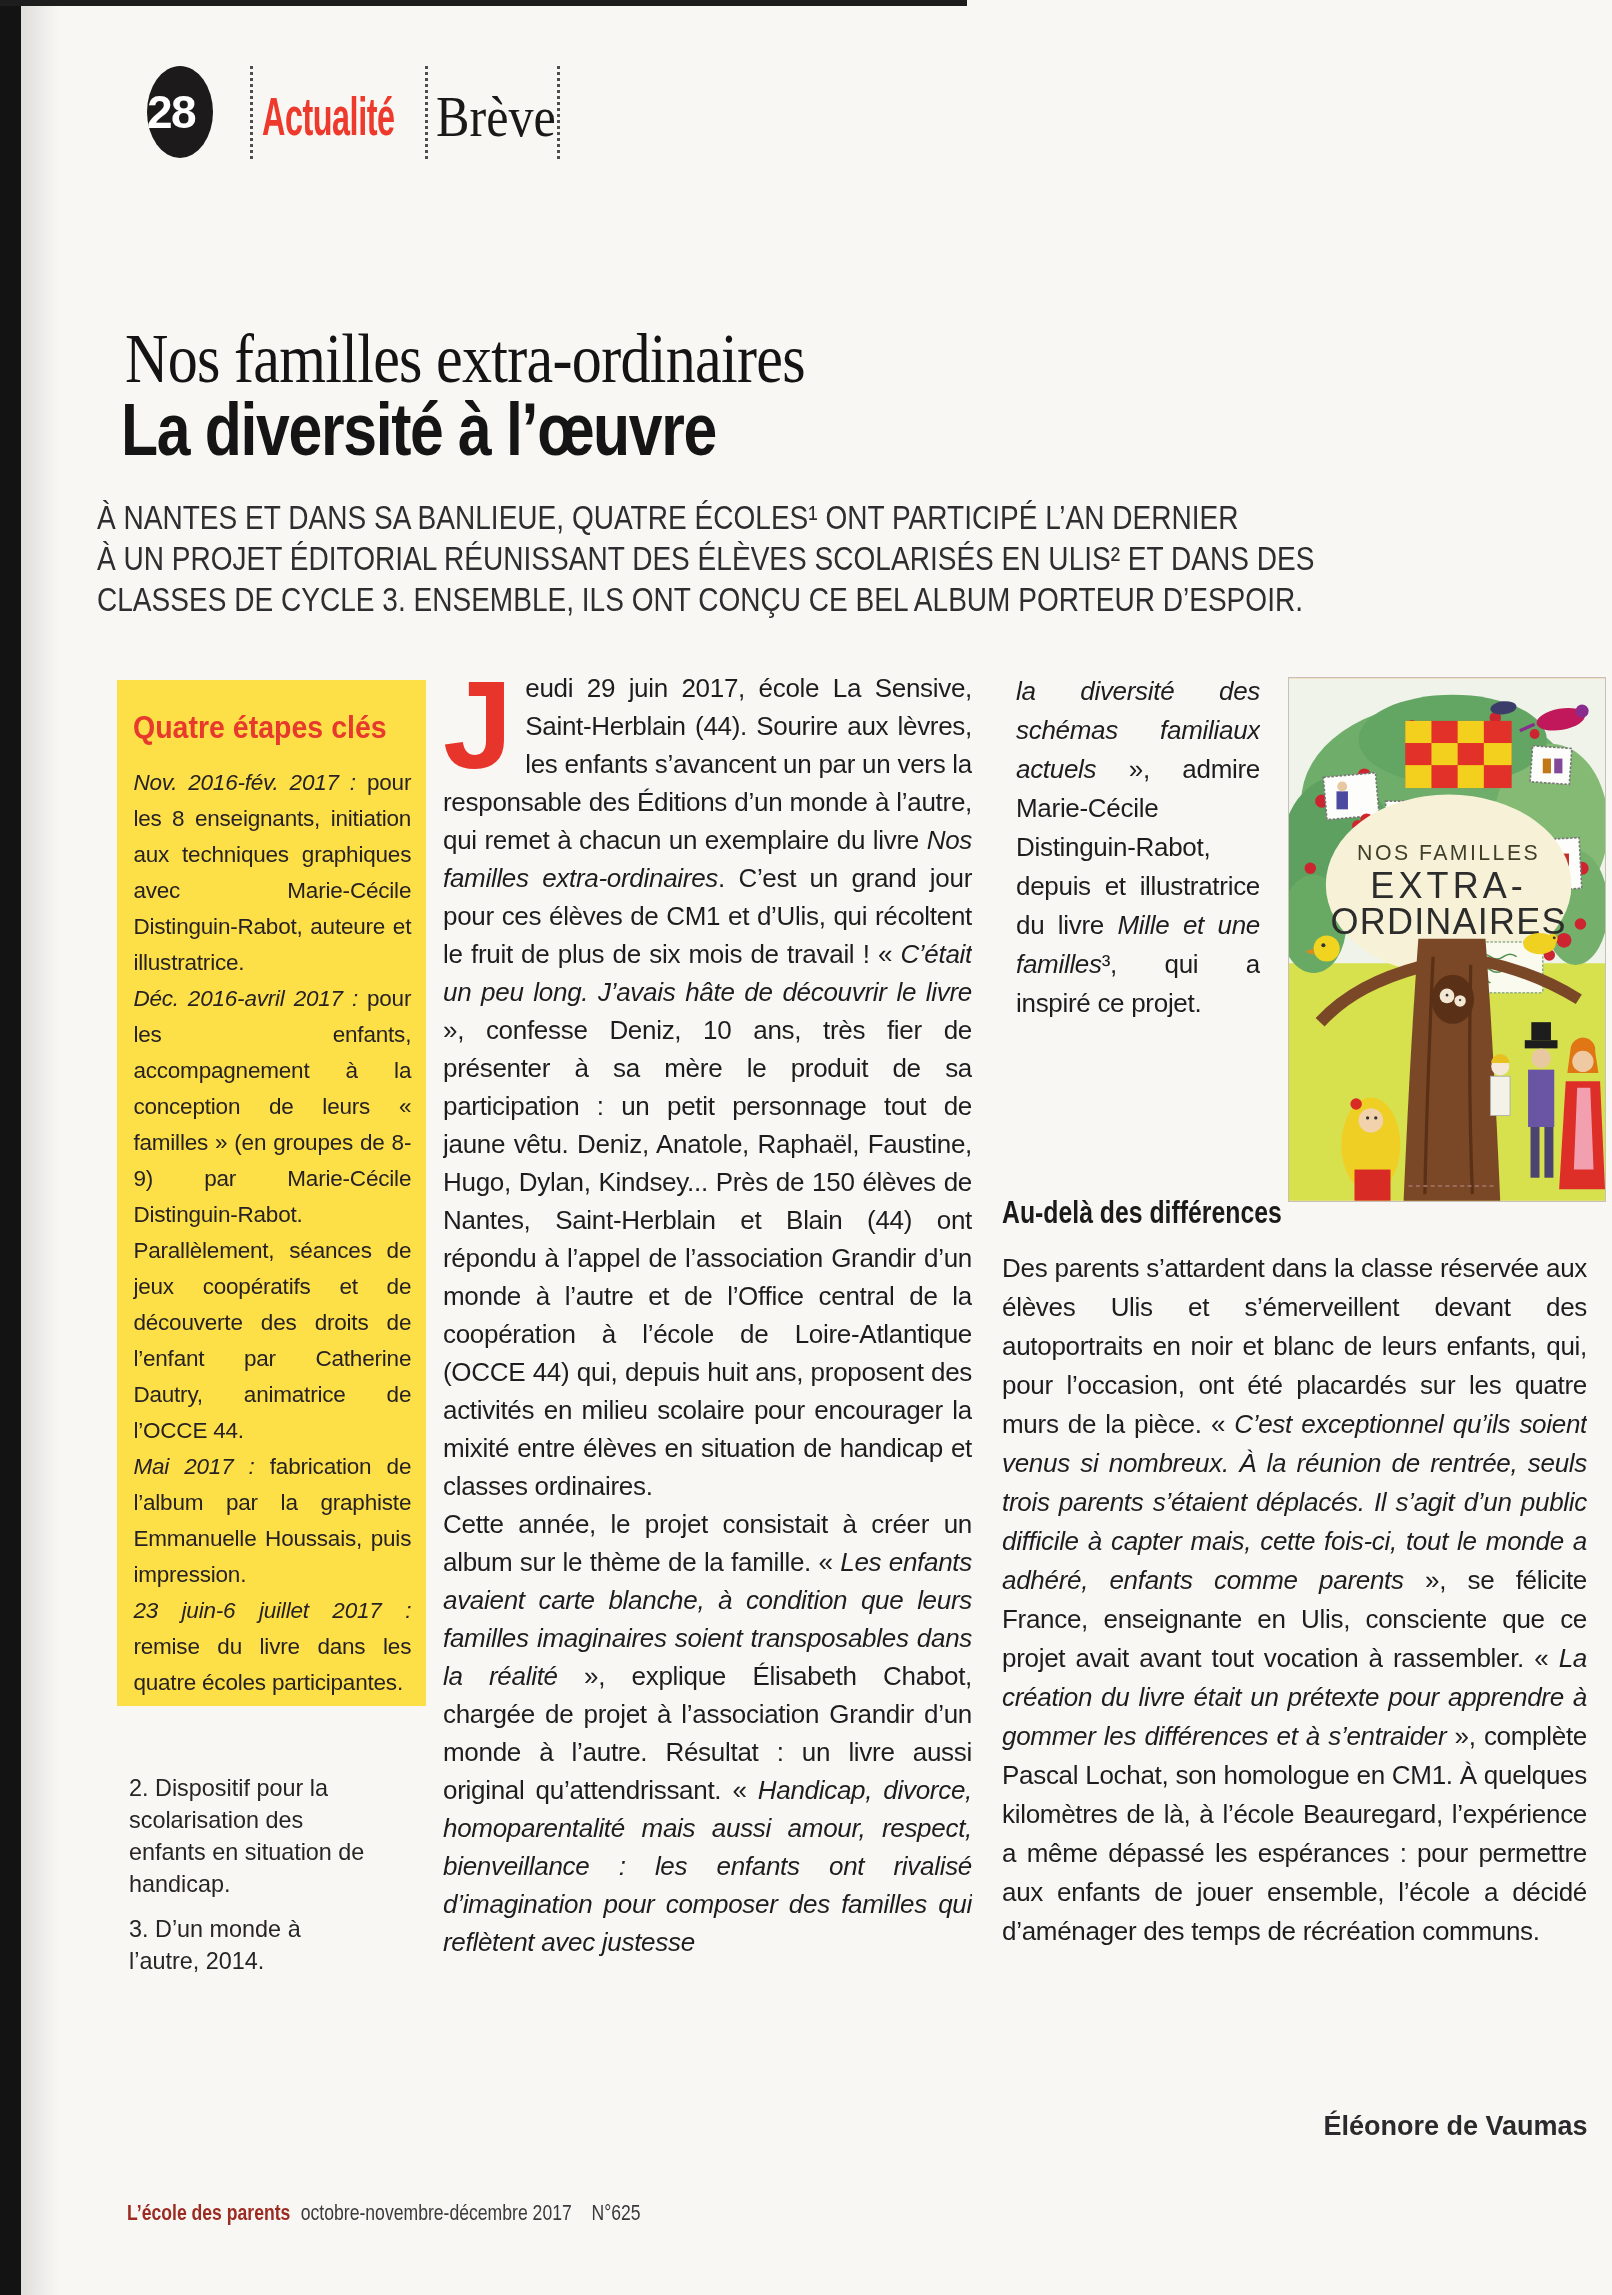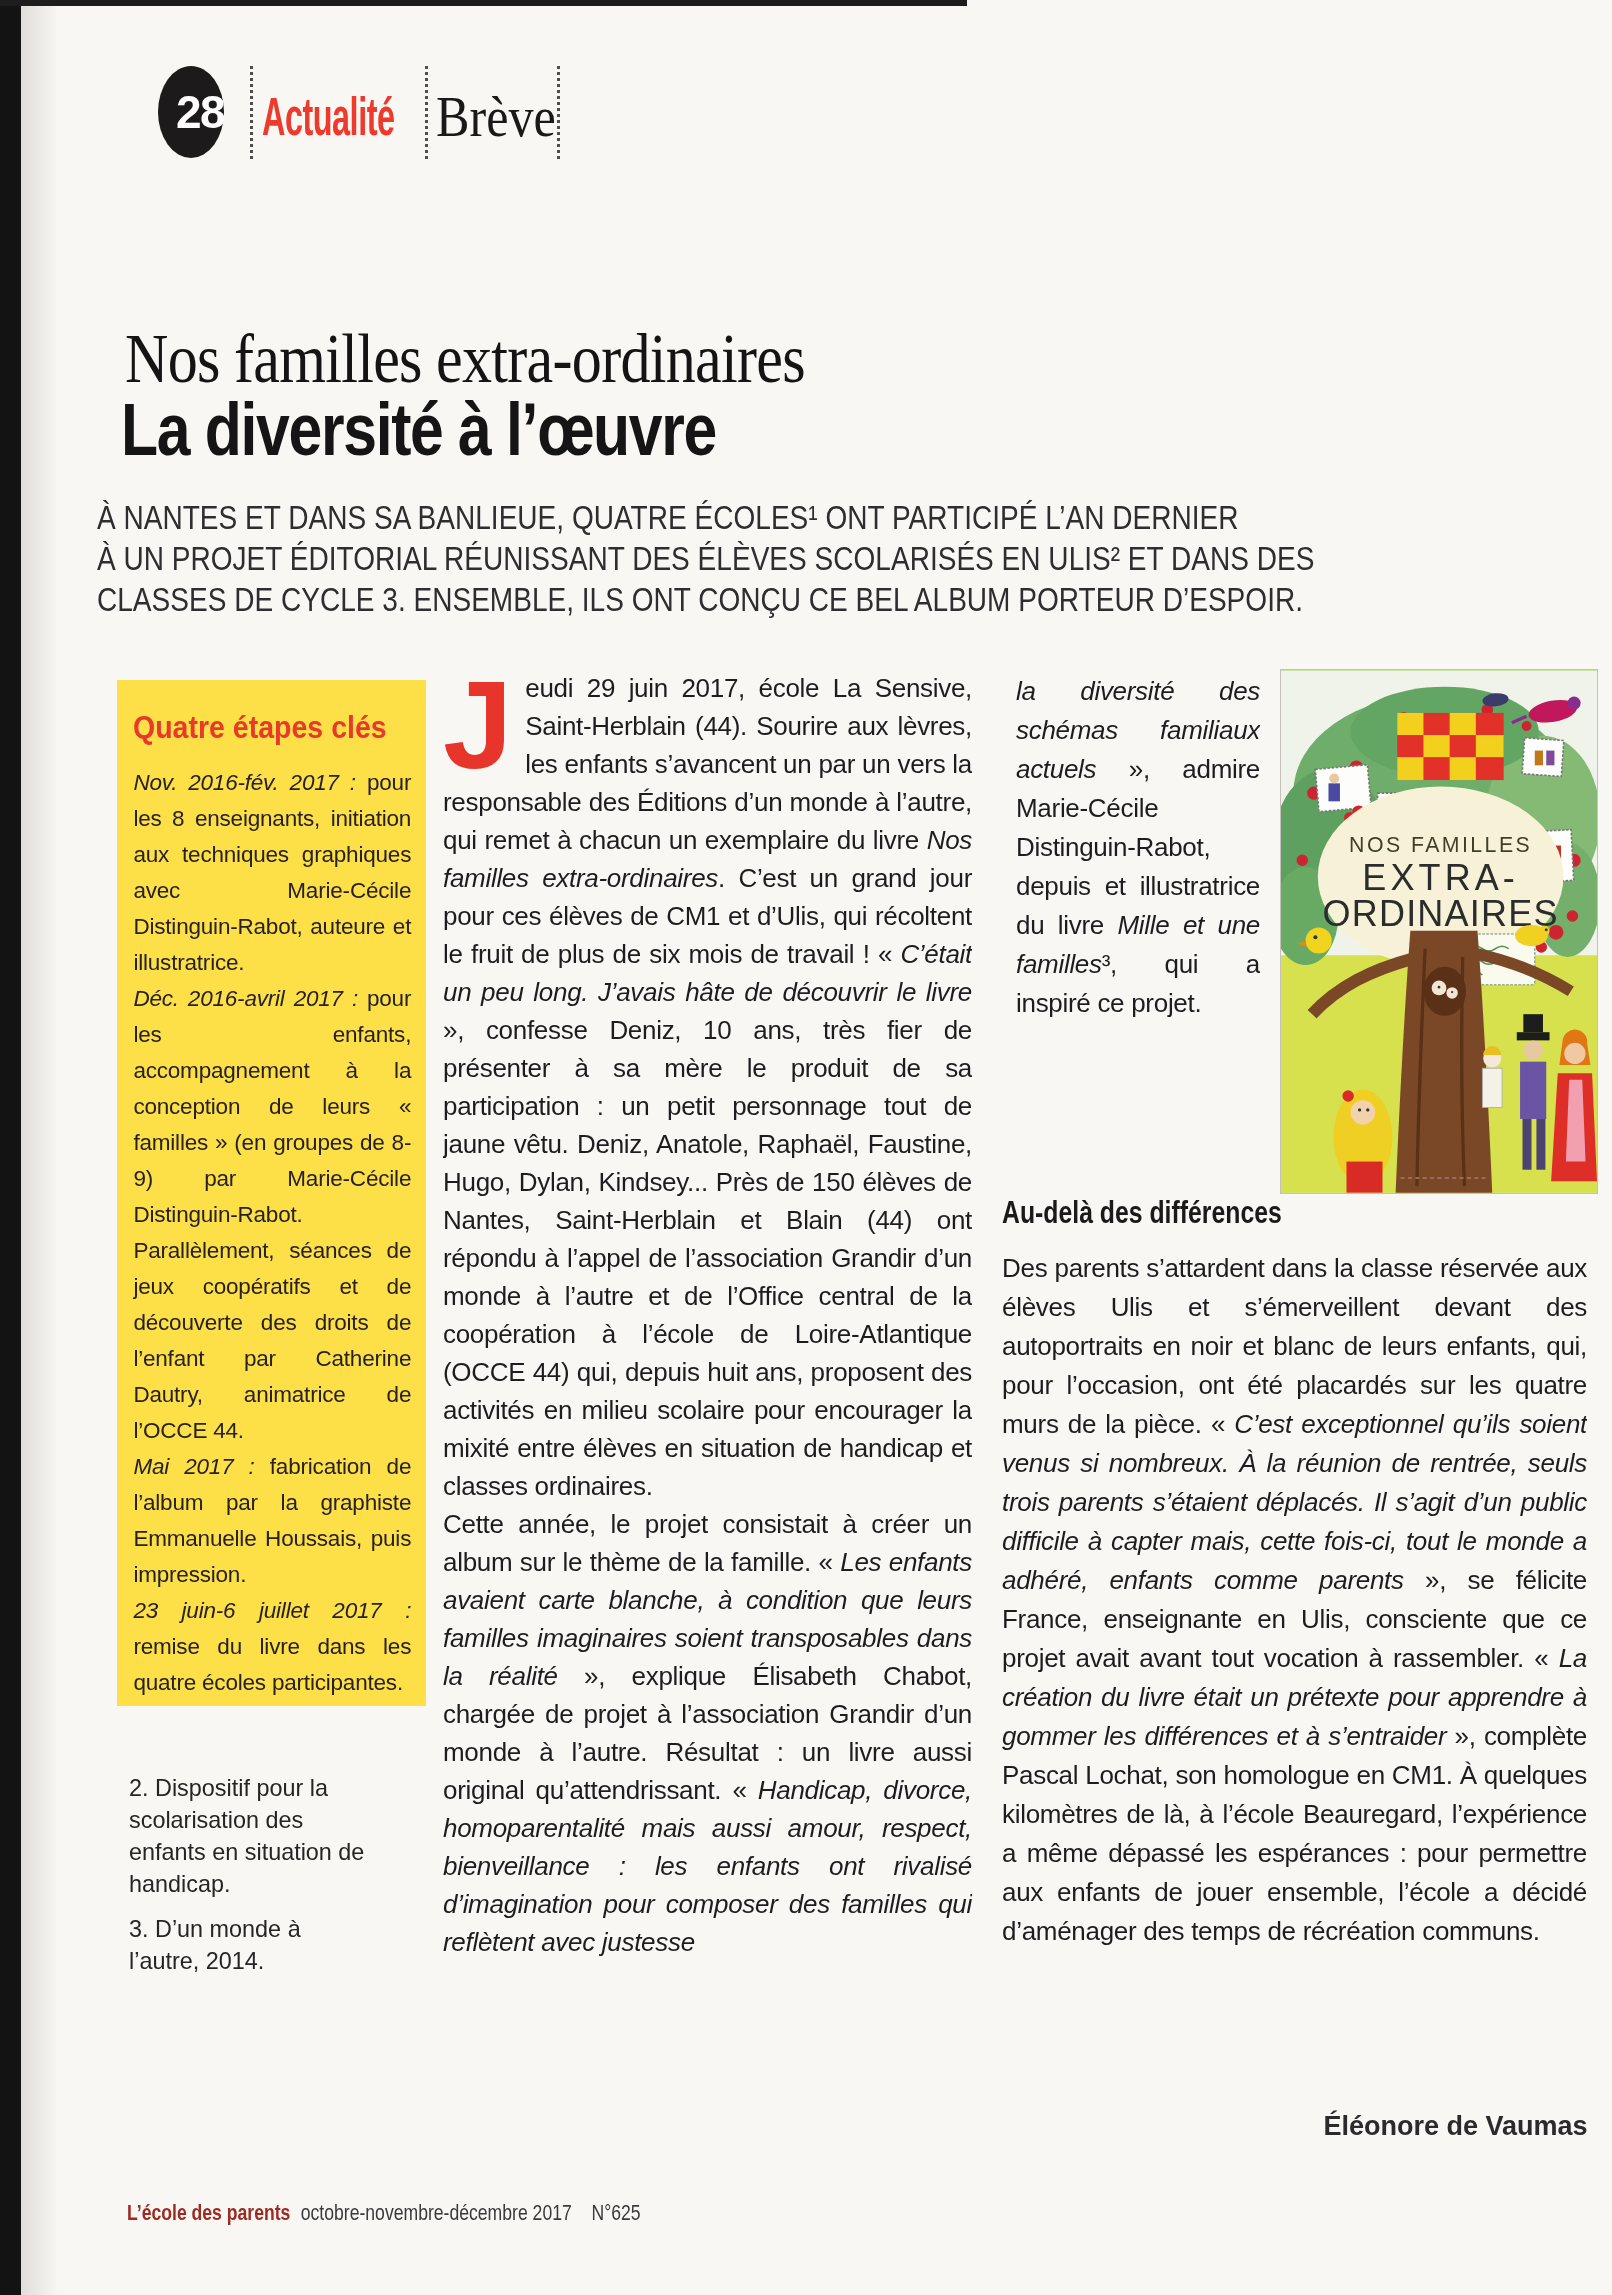--- a/index.html
+++ b/index.html
@@ -6,22 +6,22 @@
   .page{position:relative;width:1613px;height:2295px;background:#f9f7f4;overflow:hidden;
         font-family:"Liberation Sans",sans-serif;}
 
   
   .edge-left{position:absolute;left:0;top:0;width:21px;height:2295px;background:#131313;}
   .edge-fade{position:absolute;left:21px;top:0;width:38px;height:2295px;
              background:linear-gradient(90deg,rgba(0,0,0,.10),rgba(0,0,0,0));}
   .edge-top{position:absolute;left:0;top:0;width:967px;height:5.7px;background:#1d1d1d;}
 
   
-  .badge{position:absolute;left:158px;top:66px;width:66px;height:92px;border-radius:50%;
-         background:#1c1a1b;display:flex;align-items:center;justify-content:flex-end;}
+  .badge{position:absolute;left:147px;top:66px;width:66px;height:92px;border-radius:50%;
+         background:#1c1a1b;display:flex;align-items:center;justify-content:flex-start;}
   .badge span{color:#fff;font-size:46px;font-weight:700;letter-spacing:-1.6px;}
   .vrule{position:absolute;top:66px;height:93px;width:0;border-left:3.3px dotted #4e4e4e;}
   .v1{left:250px}.v2{left:425px}.v3{left:557px}
   .section{position:absolute;left:262px;top:85px;font-size:54px;font-weight:800;color:#ee3a2d;
            letter-spacing:-0.8px;transform:scaleX(.6);transform-origin:0 0;white-space:nowrap;}
   .rubric{position:absolute;left:436px;top:84px;font-family:"Liberation Serif",serif;font-size:57px;
           color:#191919;transform:scaleX(.88);transform-origin:0 0;white-space:nowrap;}
 
   
   .kicker{position:absolute;left:125px;top:320px;margin:0;font-family:"Liberation Serif",serif;
@@ -55,22 +55,22 @@
              text-align:justify;color:#1d1d20;}
   .col2 .body-text,.col3 .body-text{line-height:39px;}
   .dropcap{float:left;color:#e8352c;font-weight:700;font-size:125px;line-height:102px;
            padding:4.9px 13px 0 0;}
   .i{font-style:italic;}
   .subhead{position:absolute;left:1002px;top:1195px;margin:0;font-size:31px;font-weight:700;color:#1a1a1a;
            transform:scaleX(.8);transform-origin:0 0;white-space:nowrap;}
   .byline{position:absolute;right:25.4px;top:2111px;font-size:27px;font-weight:700;color:#2b2b2d;}
 
   
-  .cover{position:absolute;left:1272px;top:661px;width:316px;height:523px;margin:8px;
-         border:0.8px solid #c6c0b8;background:#84cc16;}
+  .cover{position:absolute;left:1272px;top:661px;width:316px;height:523px;margin:16px;
+         border:0.8px solid #c6c0b8;background:#fdba74;}
   .cover svg{display:block;width:100%;height:100%;}
   .cover text{font-family:"Liberation Sans",sans-serif;}
 
   
   .footer{position:absolute;left:127px;top:2200px;font-size:22px;white-space:nowrap;
           transform:scaleX(.8);transform-origin:0 0;}
   .footer .mag{font-weight:700;color:#9c2b22;}
   .footer .issue{color:#3a3a3c;margin-left:13px;}
   .footer .num{color:#3a3a3c;margin-left:24.6px;}
 </style>

